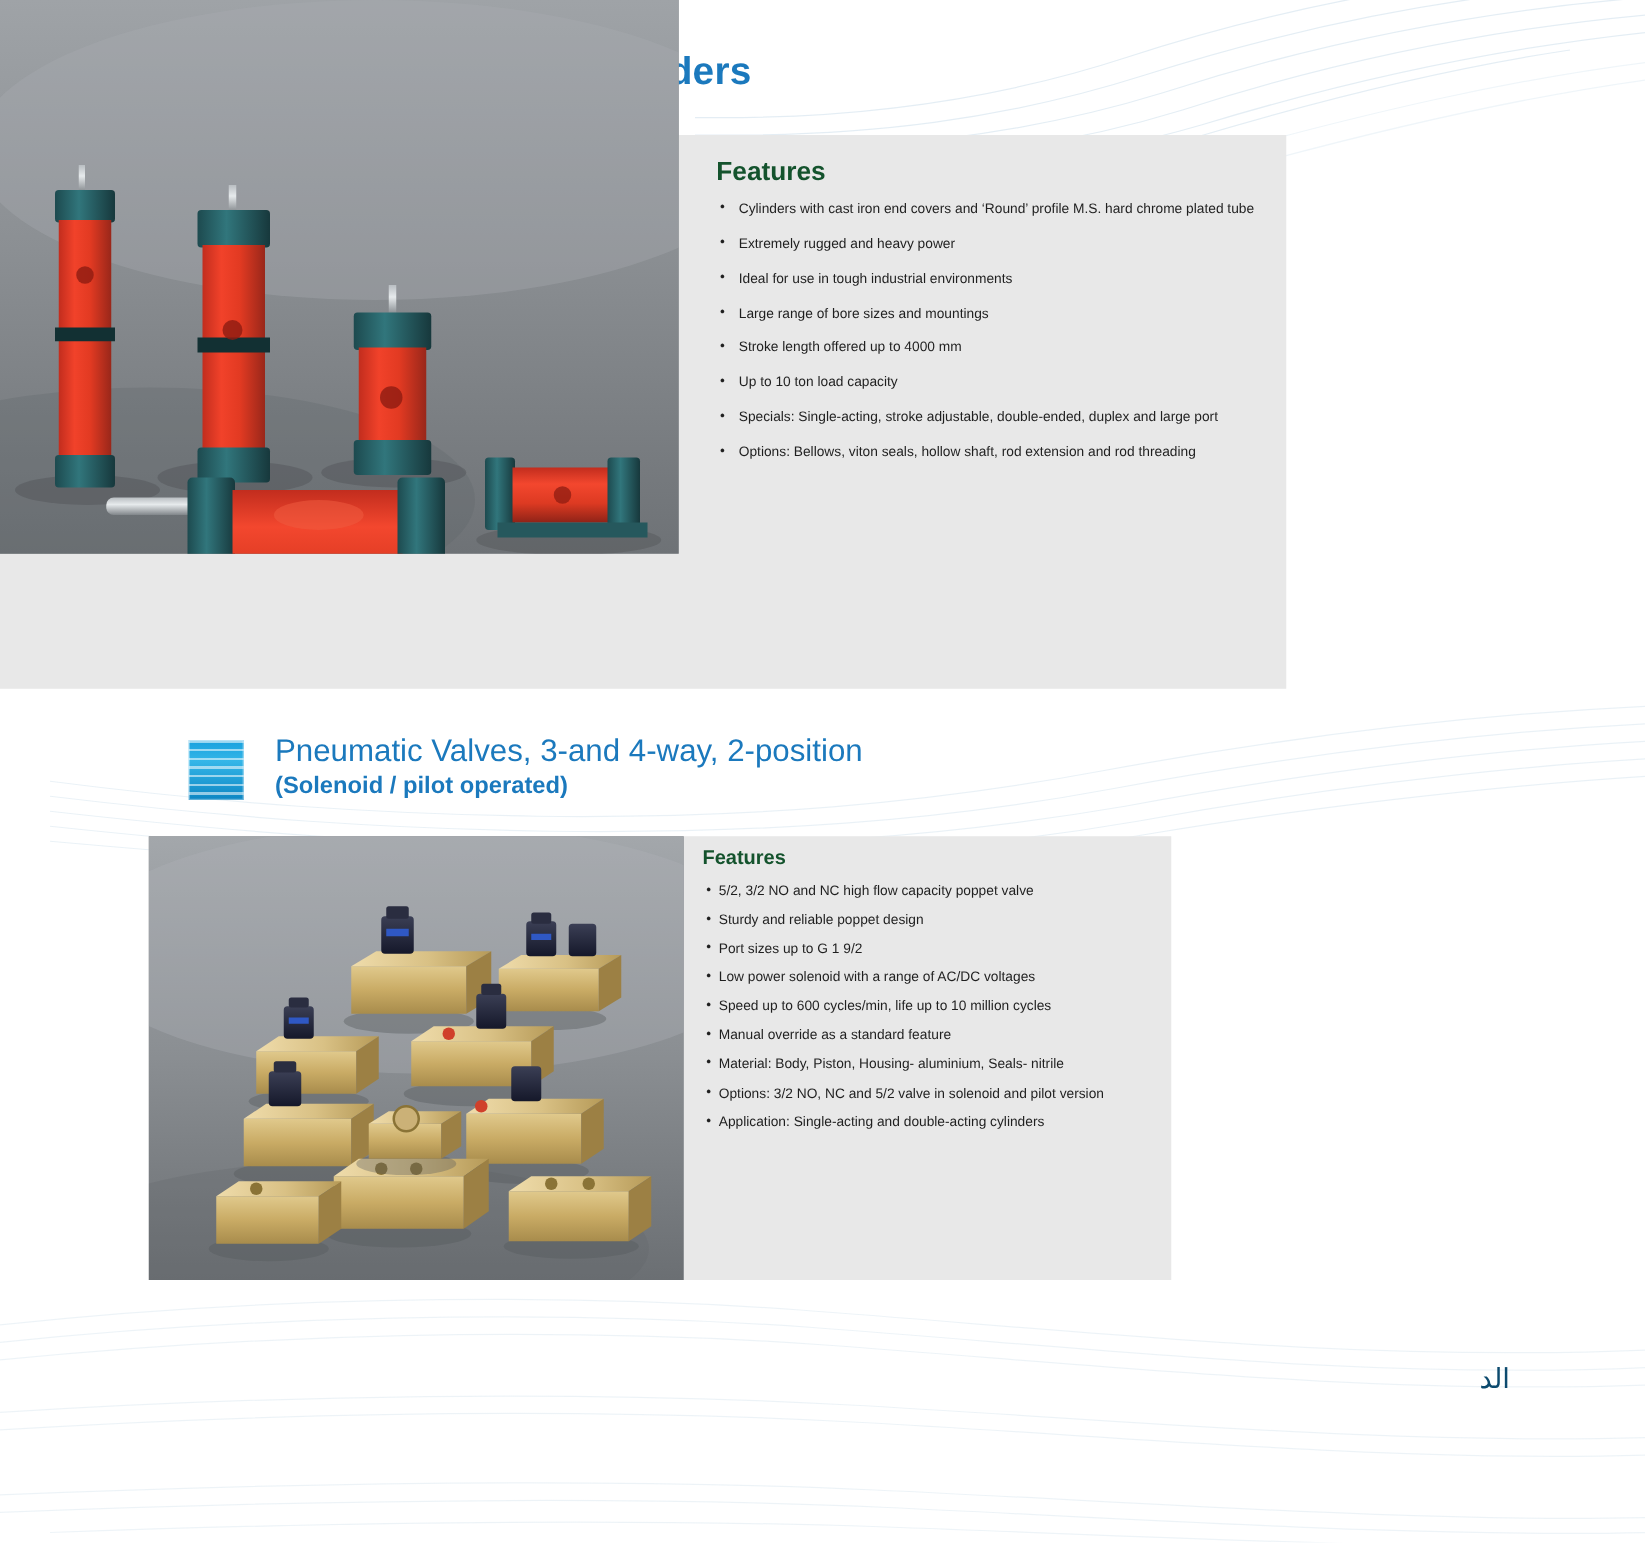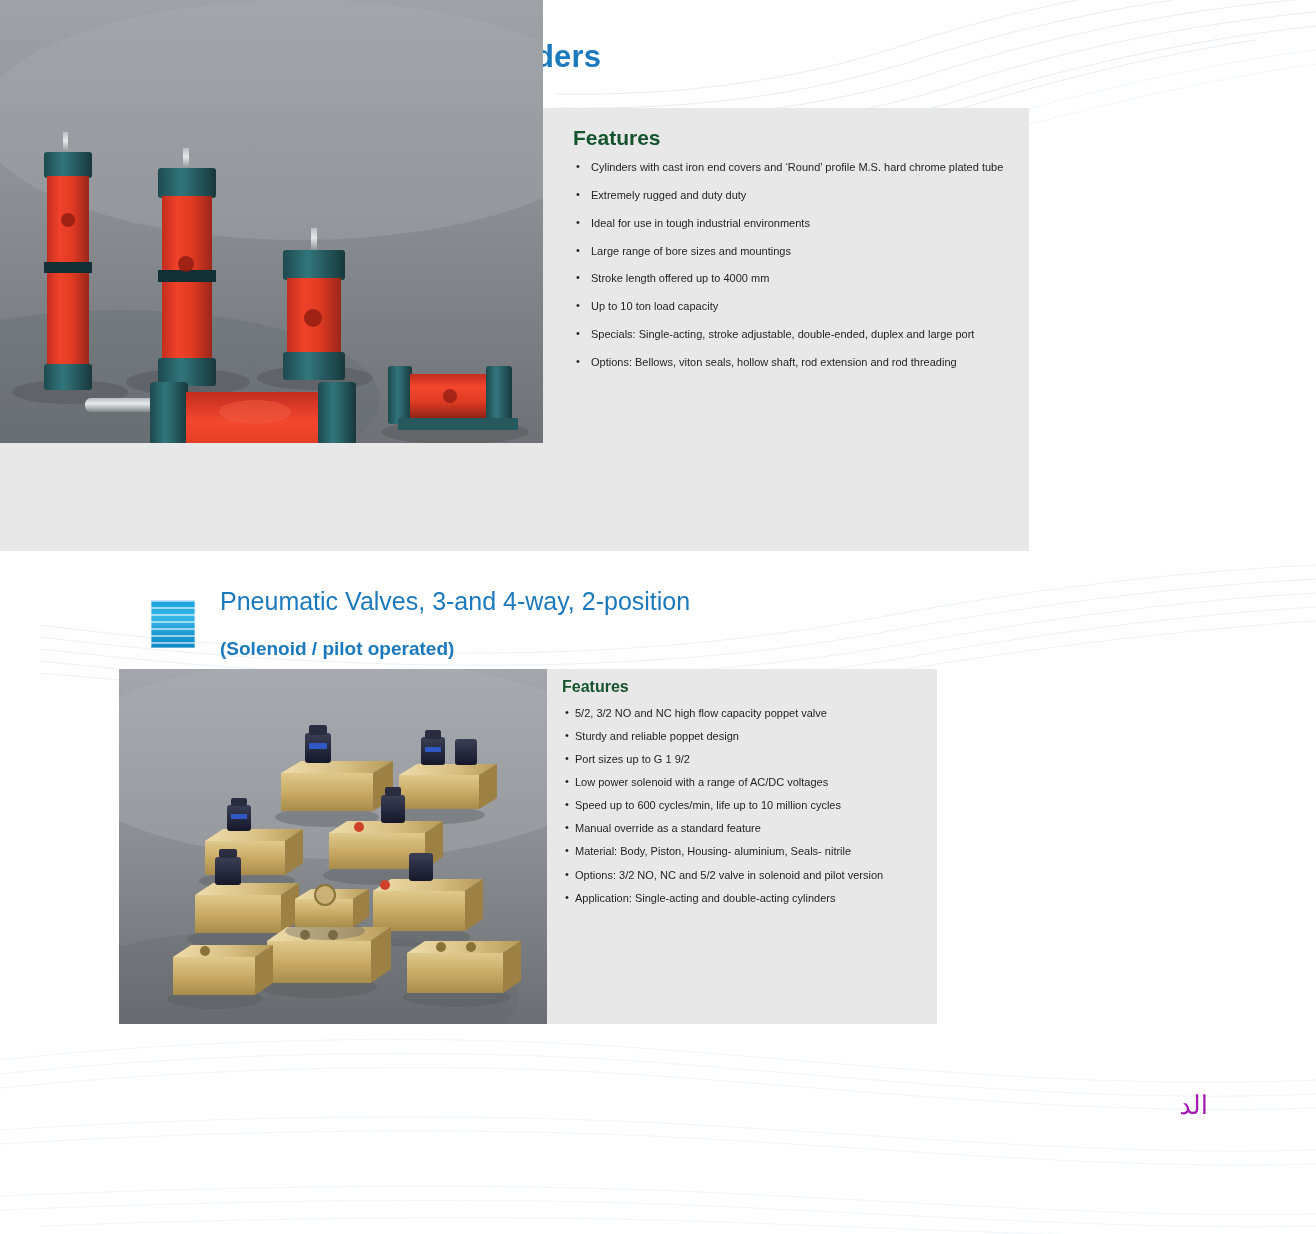--- a/index.html
+++ b/index.html
@@ -140,37 +140,37 @@
     top: -1px;
     color: #1f1f1f;
   }
 
   
   .sec2-header {
     position: absolute;
     left: 151px;
     top: 588px;
     display: flex;
-    align-items: center;
+    align-items: flex-end;
   }
   .sec2-titles {
     margin-left: 25px;
   }
   .sec2-title {
     color: #1b79bd;
     font-size: 25px;
     font-weight: normal;
     white-space: nowrap;
     line-height: 1.1;
   }
   .sec2-sub {
     color: #1b79bd;
     font-size: 19px;
     font-weight: bold;
-    margin-top: 22px;
+    margin-top: 2px;
     white-space: nowrap;
   }
 
   .sec2-panel {
     position: absolute;
     left: 119px;
     top: 669px;
     width: 818px;
     height: 355px;
     background: #e8e8e8;
@@ -211,22 +211,22 @@
     content: "\2022";
     position: absolute;
     left: 0;
     top: -1px;
   }
 
   .corner-mark {
     position: absolute;
     right: 108px;
     top: 1090px;
-    color: #a21caf;
-    font-size: 26px;
+    color: #0c4a6e;
+    font-size: 22px;
     font-family: "Liberation Serif", serif;
     letter-spacing: -2px;
   }
 </style>
 </head>
 <body>
 
 <div class="page">
 
   <svg class="swirl swirl-top" viewBox="0 0 760 180" preserveAspectRatio="none">
@@ -360,21 +360,21 @@
         <rect x="146" y="486" width="220" height="22" fill="#1f5055"></rect>
         <rect x="294" y="466" width="20" height="42" fill="#2b2f33"></rect>
       </g>
     </svg>
   </div>
 
   <div class="feat-head sec1-feat-head">Features</div>
 
   <ul class="sec1-list">
     <li>Cylinders with cast iron end covers and ‘Round’ profile M.S. hard chrome plated tube</li>
-    <li>Extremely rugged and duty duty</li>
+    <li>Extremely rugged and heavy power</li>
     <li>Ideal for use in tough industrial environments</li>
     <li>Large range of bore sizes and mountings</li>
     <li>Stroke length offered up to 4000 mm</li>
     <li>Up to 10 ton load capacity</li>
     <li>Specials: Single-acting, stroke adjustable, double-ended, duplex and large port</li>
     <li>Options: Bellows, viton seals, hollow shaft, rod extension and rod threading</li>
   </ul>
 
   <div class="sec2-header">
     <div class="glyph glyph-sm"></div>

